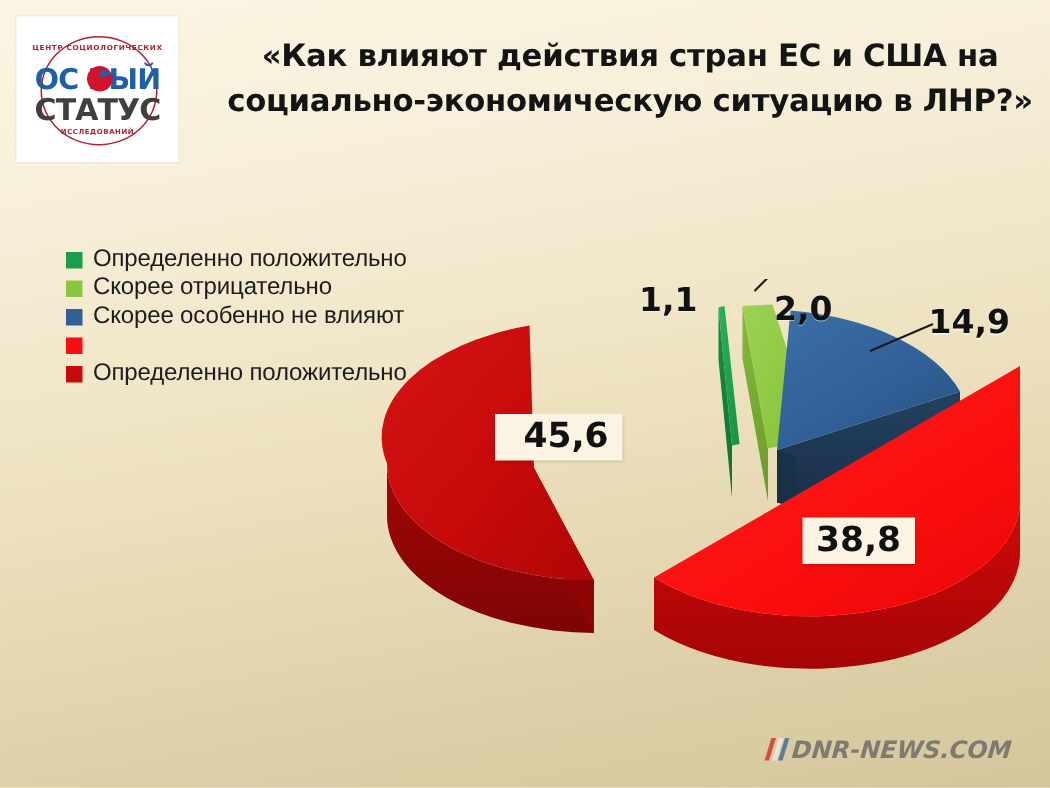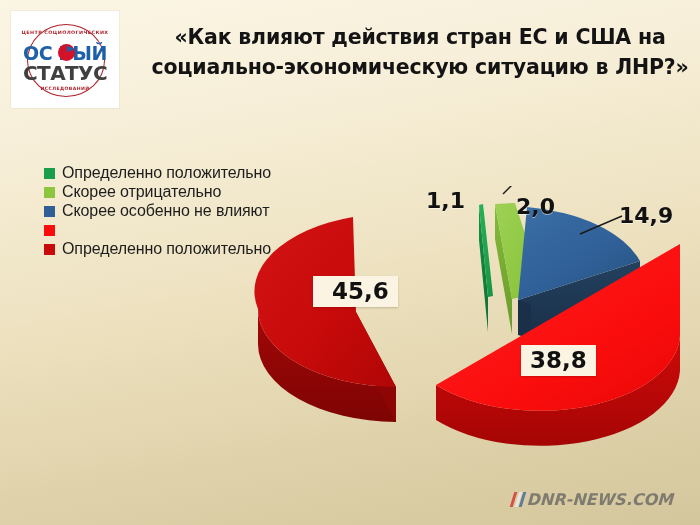--- a/index.html
+++ b/index.html
@@ -80,22 +80,22 @@
     white-space:nowrap;
   }
   .dlabel.plain{font-size:22px;text-shadow:0 1px 0 rgba(255,255,255,.5);}
   .dlabel.boxed{
     font-size:23px;background:#fbf4e2;padding:2px 9px 3px 9px;
     box-shadow:0 1px 2px rgba(0,0,0,.18);
   }
   #lab-11{left:426px;top:188px;}
   #lab-39{left:516px;top:194px;}
   #lab-107{left:619px;top:203px;}
-  #lab-456{left:313px;top:276px;padding-left:19px;}
-  #lab-388{left:521px;top:345px;}
+  #lab-456{left:330px;top:276px;padding-left:19px;}
+  #lab-388{left:535px;top:345px;}
 
   
   #watermark{
     position:absolute;left:512px;top:490px;display:flex;align-items:center;
     opacity:.72;
   }
   .wm-slashes{display:flex;height:15px;margin-right:2px;transform:skewX(-17deg);}
   .wm-slashes i{display:block;width:3px;height:15px;margin-right:1.5px;}
   .wm-text{
     font-family:"DejaVu Sans", sans-serif;font-weight:700;font-style:italic;

